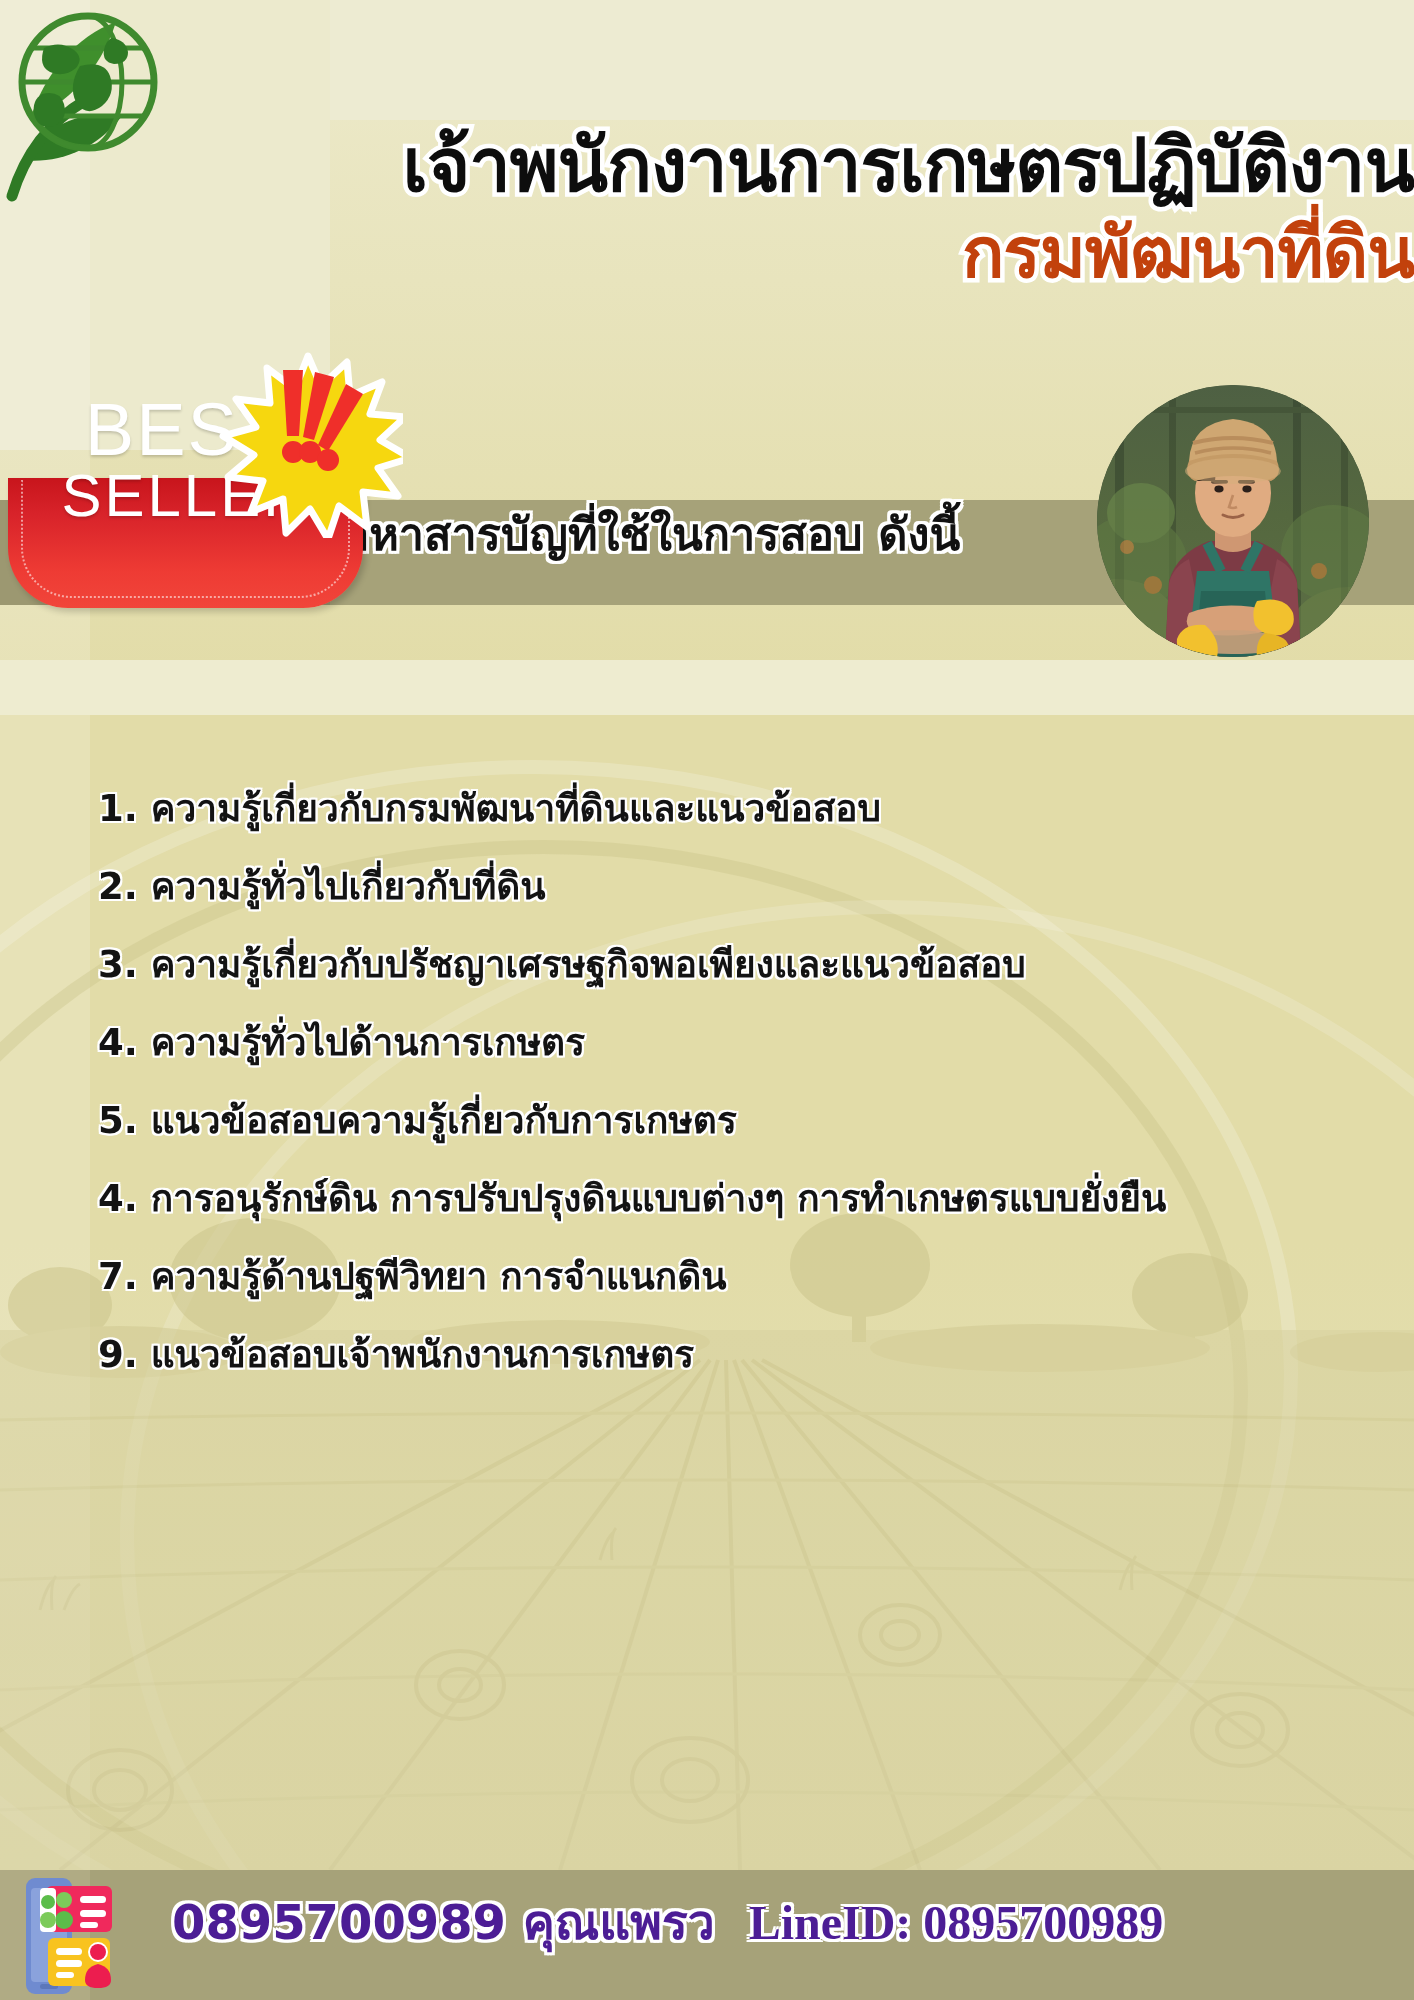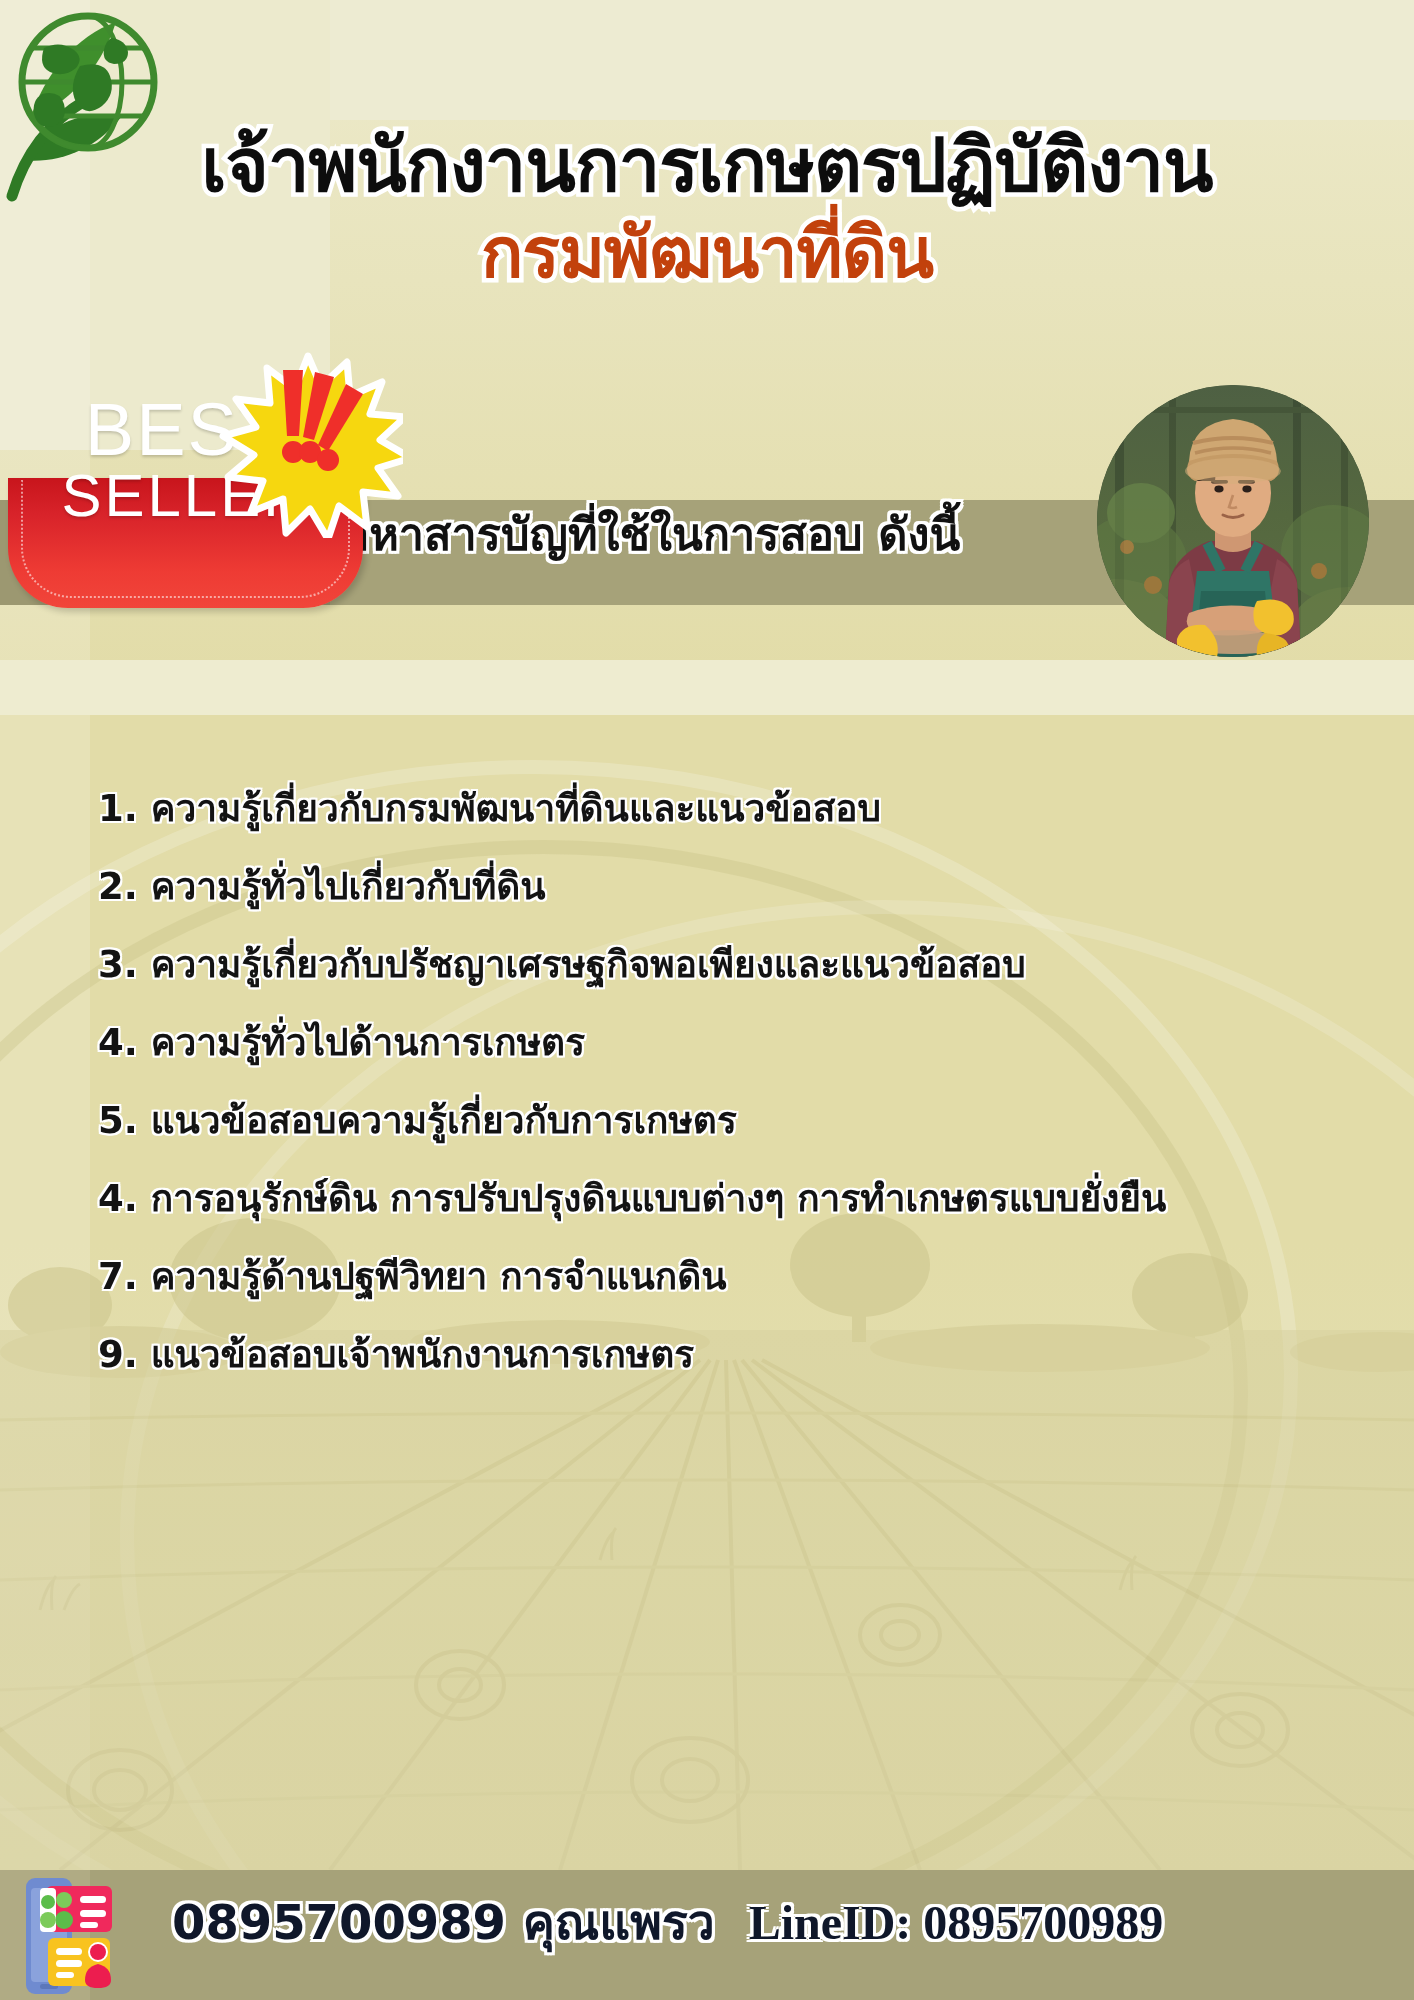--- a/index.html
+++ b/index.html
@@ -61,21 +61,21 @@
     overflow:hidden;opacity:.55;
   }
   .field-wrap svg{display:block;width:100%;height:100%;}
 
   
   .logo{position:absolute;left:4px;top:0px;width:210px;height:210px;}
   .logo svg{display:block;width:100%;height:100%;}
 
   
   .heading-block{
-    position:absolute;left:0;top:128px;width:1414px;text-align:center;
+    position:absolute;left:0;top:128px;width:1414px;text-align:right;
   }
   .title-main{
     font-size:74px;font-weight:bold;line-height:1.02;
     color:#0d0d0d;letter-spacing:-1px;
     -webkit-text-stroke:9px #ffffff;
     paint-order:stroke fill;
     text-shadow:
       3px 0 0 #fff,-3px 0 0 #fff,0 3px 0 #fff,0 -3px 0 #fff,
       3px 3px 0 #fff,-3px 3px 0 #fff,3px -3px 0 #fff,-3px -3px 0 #fff;
     margin:0;
@@ -166,21 +166,21 @@
   .footer-left{
     position:absolute;left:0;top:0;width:90px;height:130px;
     background:#b0ab84;
   }
   .contact-icon{
     position:absolute;left:20px;top:6px;width:130px;height:120px;
   }
   .contact-icon svg{display:block;width:100%;height:100%;}
   .footer-text{
     position:absolute;left:172px;top:26px;
-    font-size:48px;font-weight:bold;color:#0f172a;line-height:1.1;
+    font-size:48px;font-weight:bold;color:#4c1d95;line-height:1.1;
     white-space:nowrap;
     text-shadow:
       3px 0 0 #fff,-3px 0 0 #fff,0 3px 0 #fff,0 -3px 0 #fff,
       3px 3px 0 #fff,-3px 3px 0 #fff,3px -3px 0 #fff,-3px -3px 0 #fff;
   }
   .footer-text .lineid{font-family:"Liberation Serif",serif;}
   .gap{display:inline-block;width:34px;}
 </style>
 </head>
 <body>

